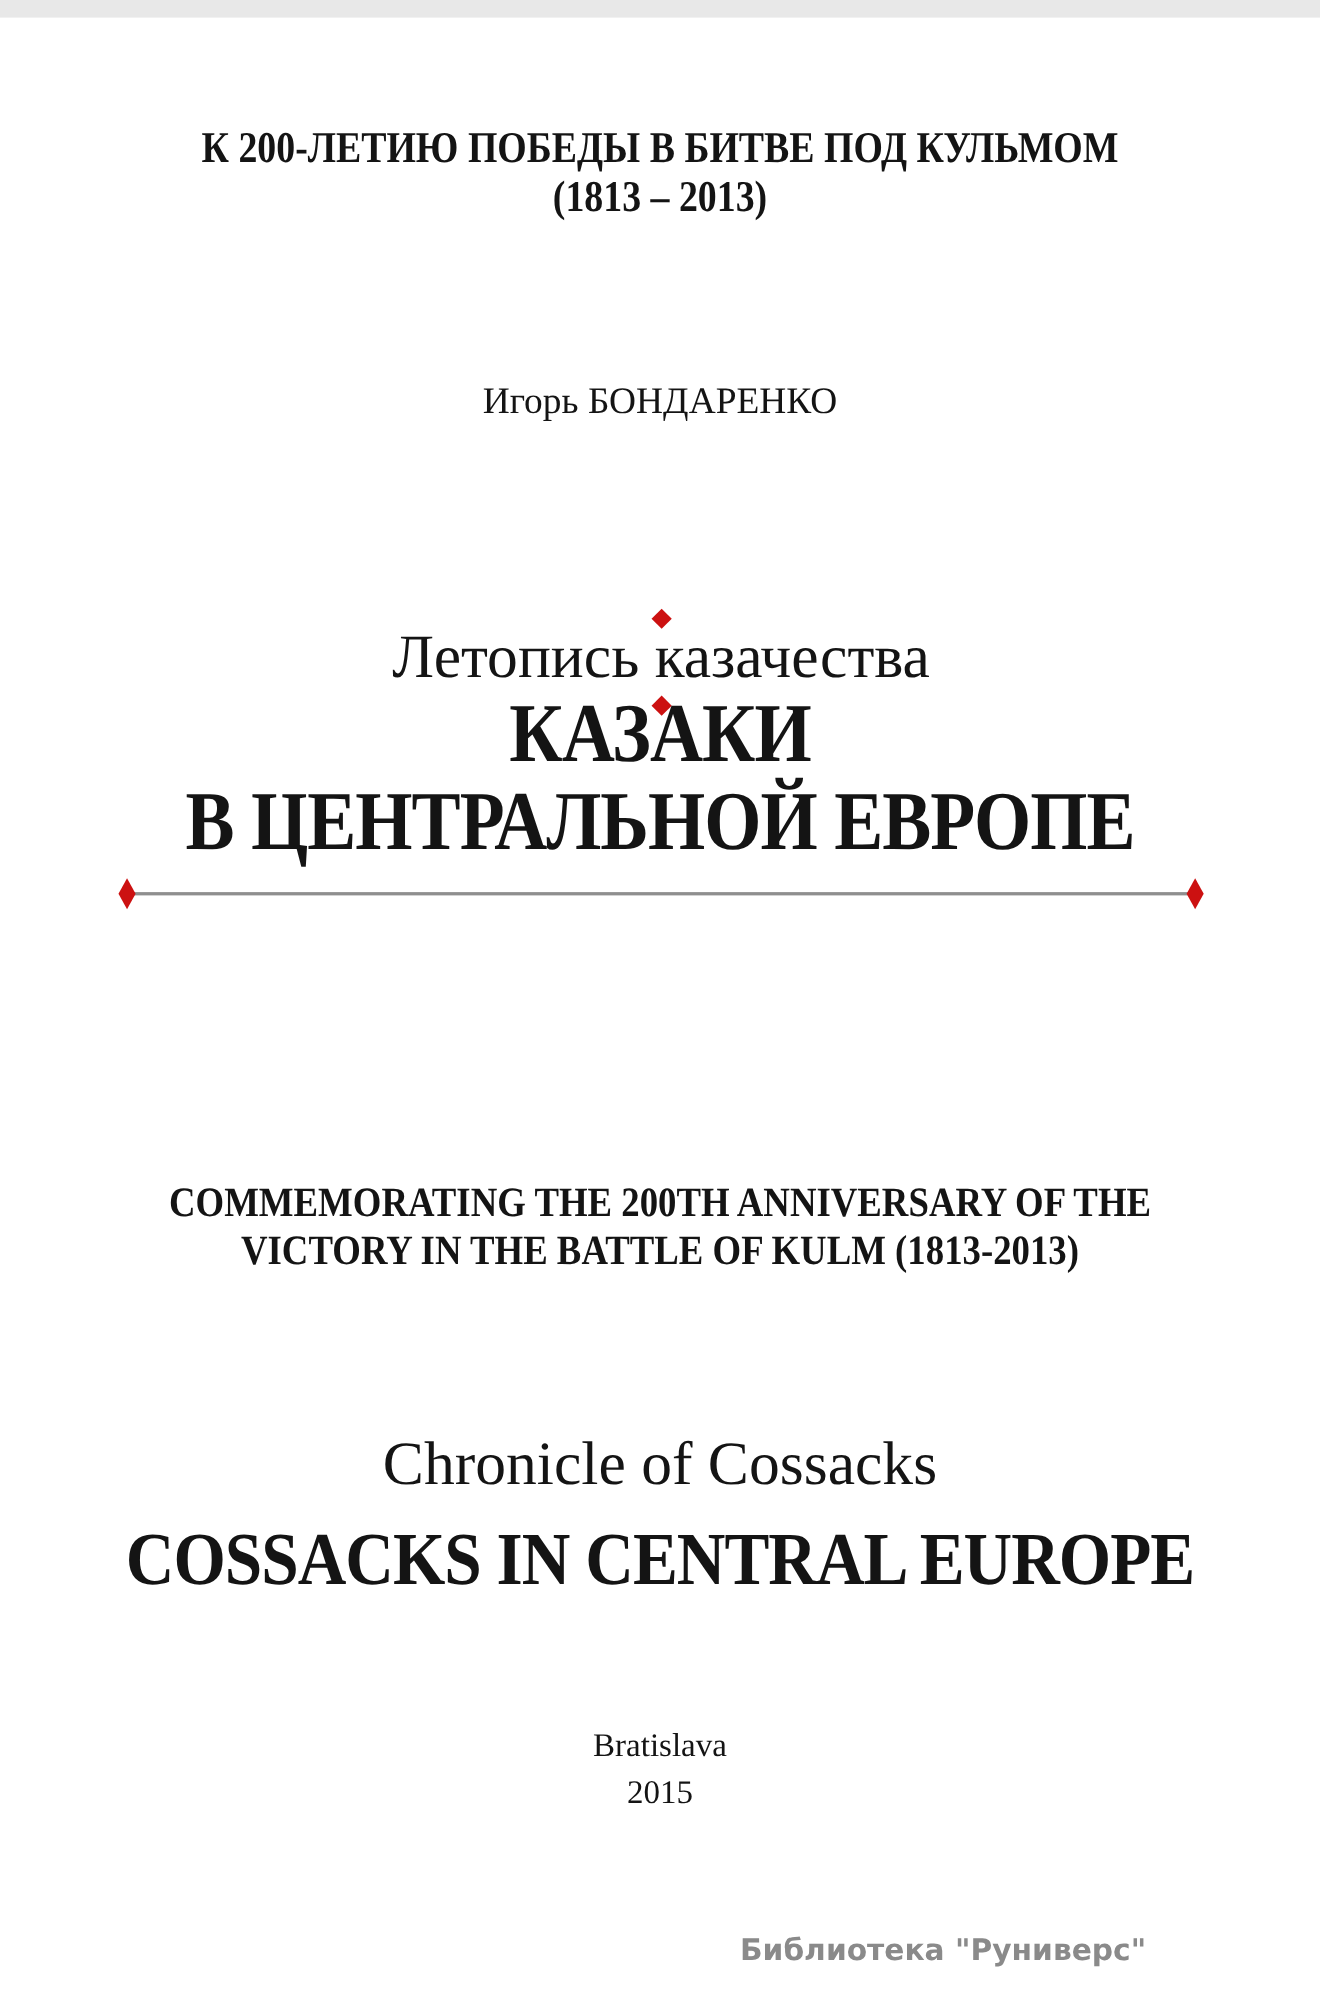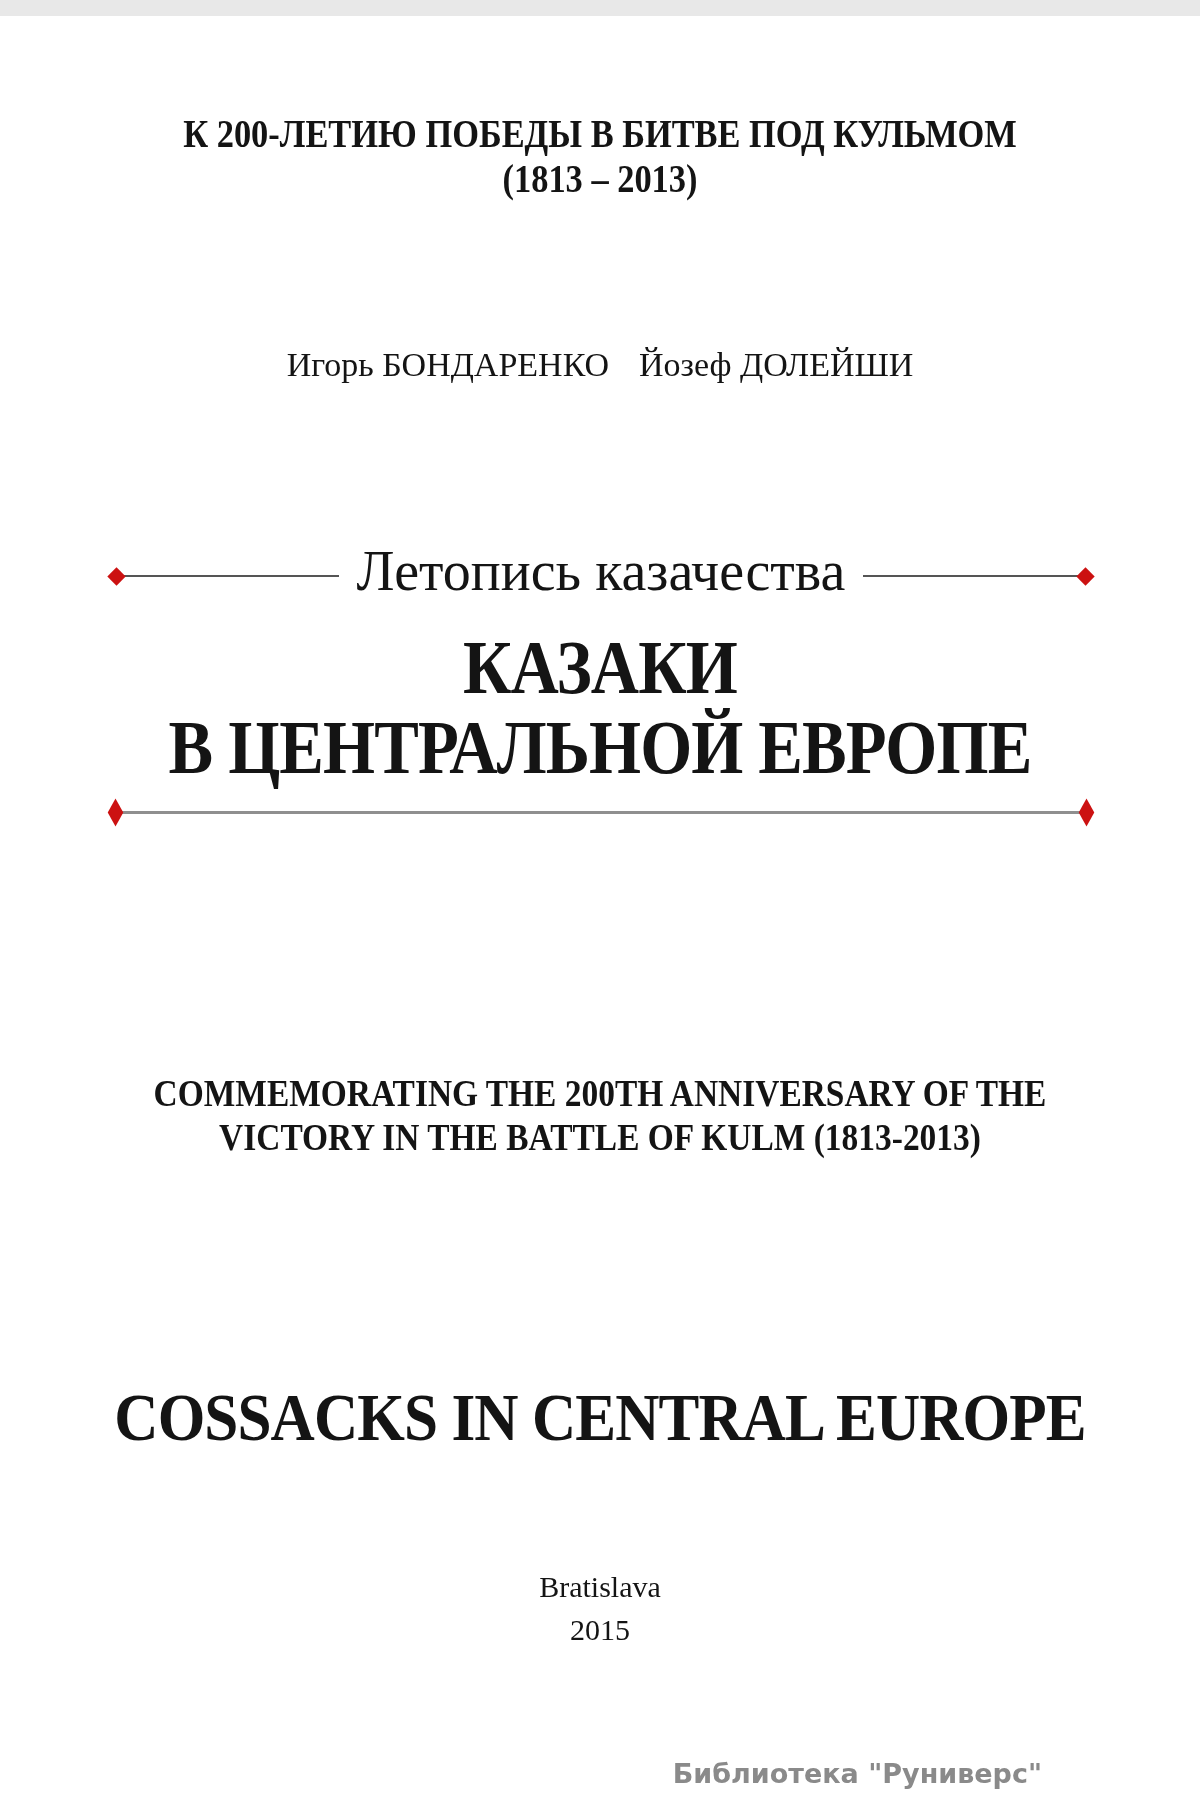--- a/index.html
+++ b/index.html
@@ -42,21 +42,21 @@
     gap: 30px;
   }
   
   .rule {
     position: absolute;
     left: 110px;
     width: 982px;
     display: flex;
     align-items: center;
   }
-  .rule-top { top: 528px; height: 64px; }
+  .rule-top { top: 540px; height: 64px; flex-direction: column; }
   .rule-bottom { top: 787px; height: 18px; }
   .rule-line {
     flex: 1;
     height: 2px;
     background: #555555;
   }
   .rule-bottom .rule-line {
     height: 3px;
     background: #8f8f8f;
   }
@@ -135,21 +135,20 @@
 
 <div class="page">
 
   <div class="block series-note">
     <div>К 200-ЛЕТИЮ ПОБЕДЫ В БИТВЕ ПОД КУЛЬМОМ</div>
     <div>(1813 – 2013)</div>
   </div>
 
   <div class="block authors">
     <span>Игорь БОНДАРЕНКО</span>
-    <span>Йозеф ДОЛЕЙШИ</span>
   </div>
 
   <div class="rule rule-top">
     <span class="diamond"></span>
     <span class="rule-line"></span>
     <span class="series-title-text">Летопись казачества</span>
     <span class="rule-line"></span>
     <span class="diamond"></span>
   </div>
 
@@ -163,20 +162,21 @@
     <span class="rule-line"></span>
     <span class="diamond tall"></span>
   </div>
 
   <div class="block en-anniversary">
     <div>COMMEMORATING THE 200TH ANNIVERSARY OF THE</div>
     <div>VICTORY IN THE BATTLE OF KULM (1813-2013)</div>
   </div>
 
 
+  <div class="block en-series">Chronicle of Cossacks</div>
 
   <div class="block en-title">COSSACKS IN CENTRAL EUROPE</div>
 
   <div class="block imprint">
     <div>Bratislava</div>
     <div>2015</div>
   </div>
 
   <div class="watermark">Библиотека "Руниверс"</div>
 

